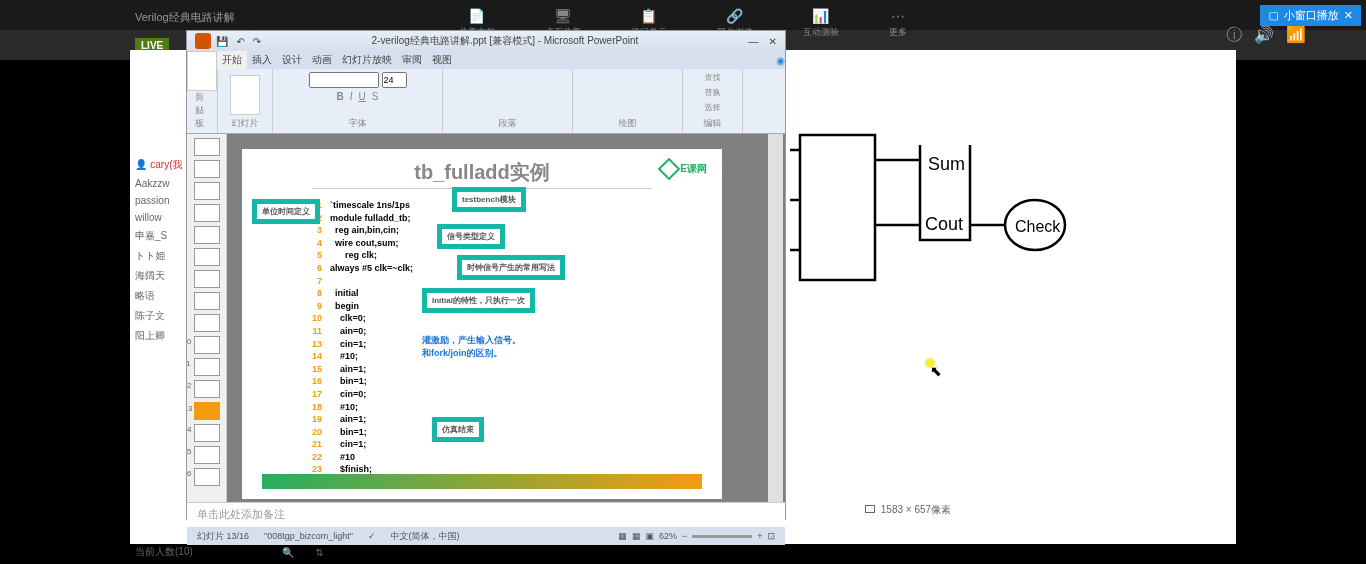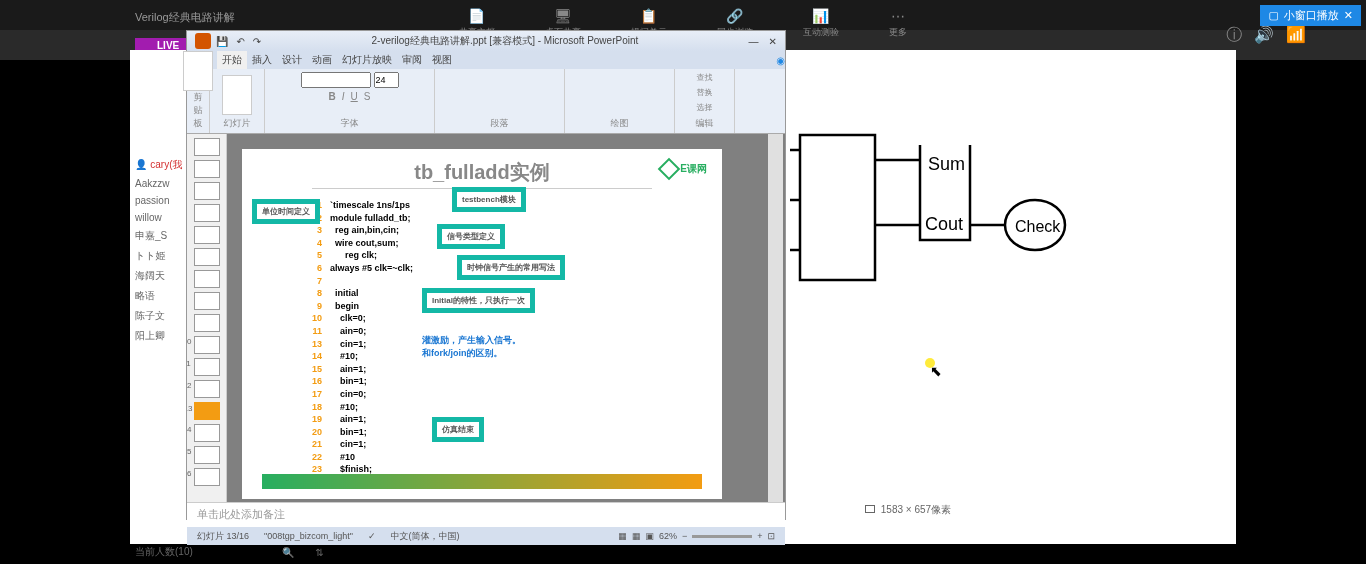--- a/index.html
+++ b/index.html
@@ -6,21 +6,21 @@
     body { width: 1366px; height: 564px; background: #000; overflow: hidden; position: relative; }
     
     .top-bar { width: 100%; height: 30px; background: #1a1a1a; display: flex; align-items: center; color: #999; font-size: 11px; }
     .top-title { padding-left: 135px; padding-top: 4px; }
     .window-controls { position: absolute; top: 5px; right: 5px; display: flex; gap: 10px; color: #ccc; }
     
     .mini-window-btn { position: absolute; top: 5px; right: 5px; background: #1e88e5; color: white; padding: 3px 8px; font-size: 11px; display: flex; align-items: center; gap: 5px; z-index: 100; }
     .mini-close { cursor: pointer; }
     
     .toolbar { width: 100%; height: 30px; background: #2a2a2a; display: flex; align-items: center; padding-left: 135px; gap: 20px; }
-    .live-badge { background: #a21caf; color: white; padding: 2px 22px; font-size: 10px; font-weight: bold; }
+    .live-badge { background: #4d7c0f; color: white; padding: 2px 6px; font-size: 10px; font-weight: bold; }
     .doc-icon { color: #aaa; font-size: 14px; }
     .toolbar-center { position: absolute; left: 50%; transform: translateX(-50%); display: flex; gap: 50px; top: 8px; }
     .toolbar-item { display: flex; flex-direction: column; align-items: center; color: #888; font-size: 9px; }
     .toolbar-icon { font-size: 14px; margin-bottom: 2px; }
     .toolbar-right { position: absolute; right: 60px; top: 25px; display: flex; gap: 12px; }
     
     .main-area { position: absolute; top: 50px; left: 130px; right: 130px; bottom: 20px; background: white; }
     
     .sidebar { position: absolute; top: 155px; left: 135px; width: 60px; background: transparent; }
     .user-item { font-size: 10px; color: #666; padding: 3px 0; white-space: nowrap; overflow: hidden; }
@@ -177,21 +177,21 @@
     <span class="rtab">插入</span>
     <span class="rtab">设计</span>
     <span class="rtab">动画</span>
     <span class="rtab">幻灯片放映</span>
     <span class="rtab">审阅</span>
     <span class="rtab">视图</span>
     <span style="margin-left:auto;color:#1e88e5">◉</span>
   </div>
 
   <div class="ppt-ribbon">
-    <div class="rgroup" style="width:23px">
+    <div class="rgroup" style="width:31px">
       <div class="rgroup-content">
           <div class="big-btn"></div>
         </div>
       <div class="rgroup-label">剪贴板</div>
     </div>
     <div class="rgroup" style="width:55px">
       <div class="rgroup-content">
           <div class="big-btn"></div>
         </div>
       <div class="rgroup-label">幻灯片</div>

